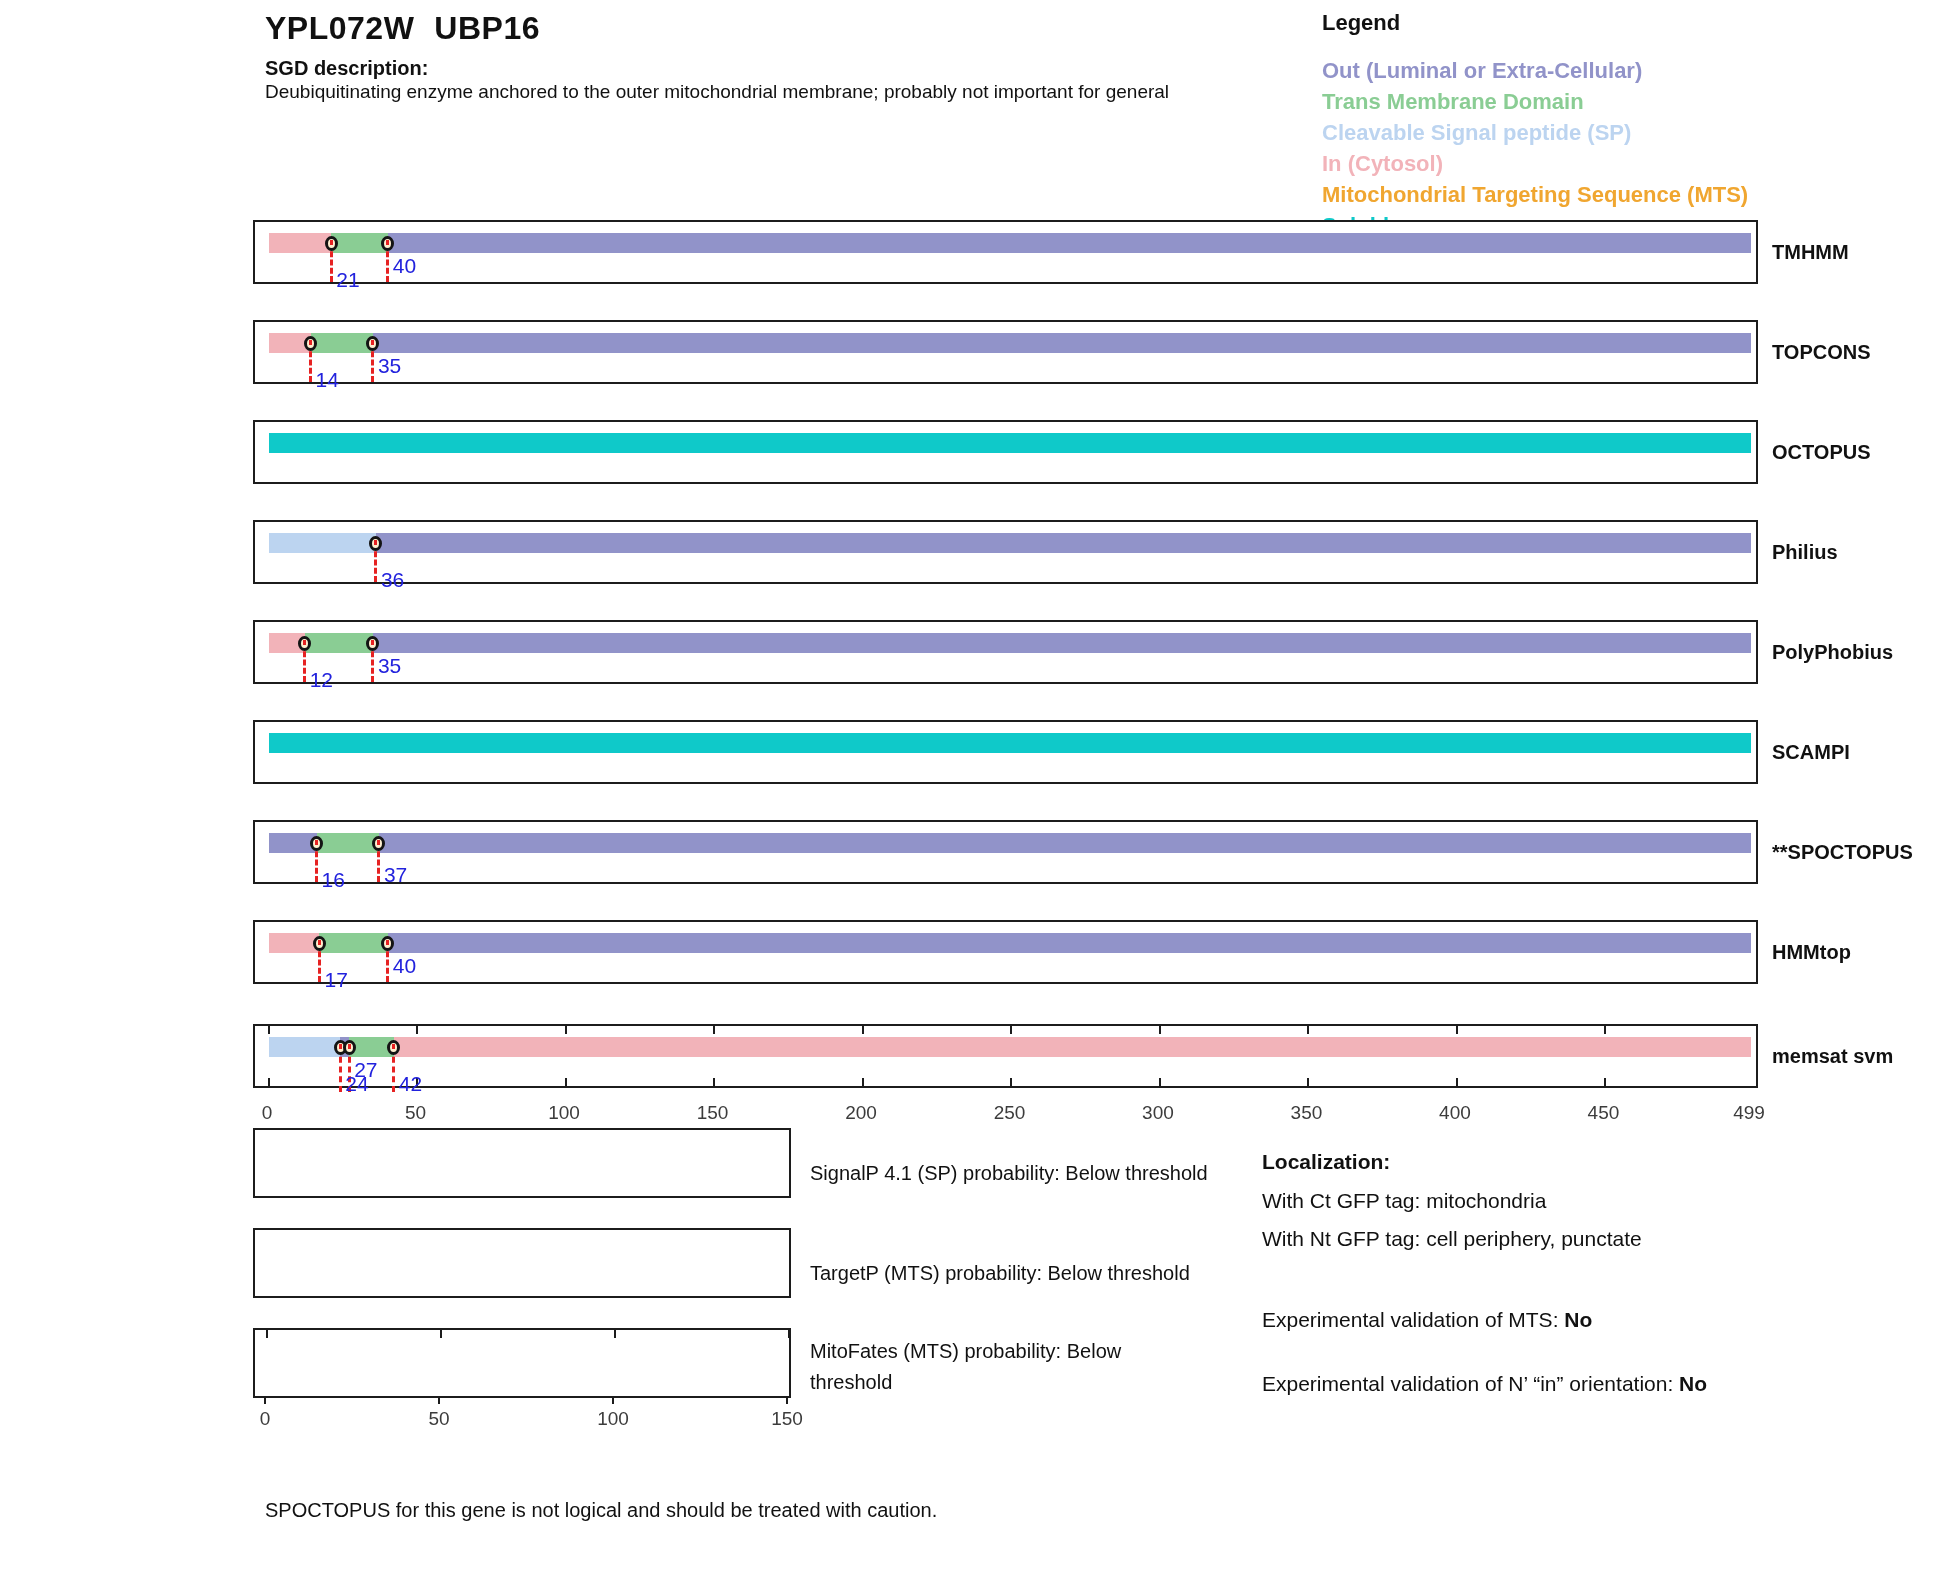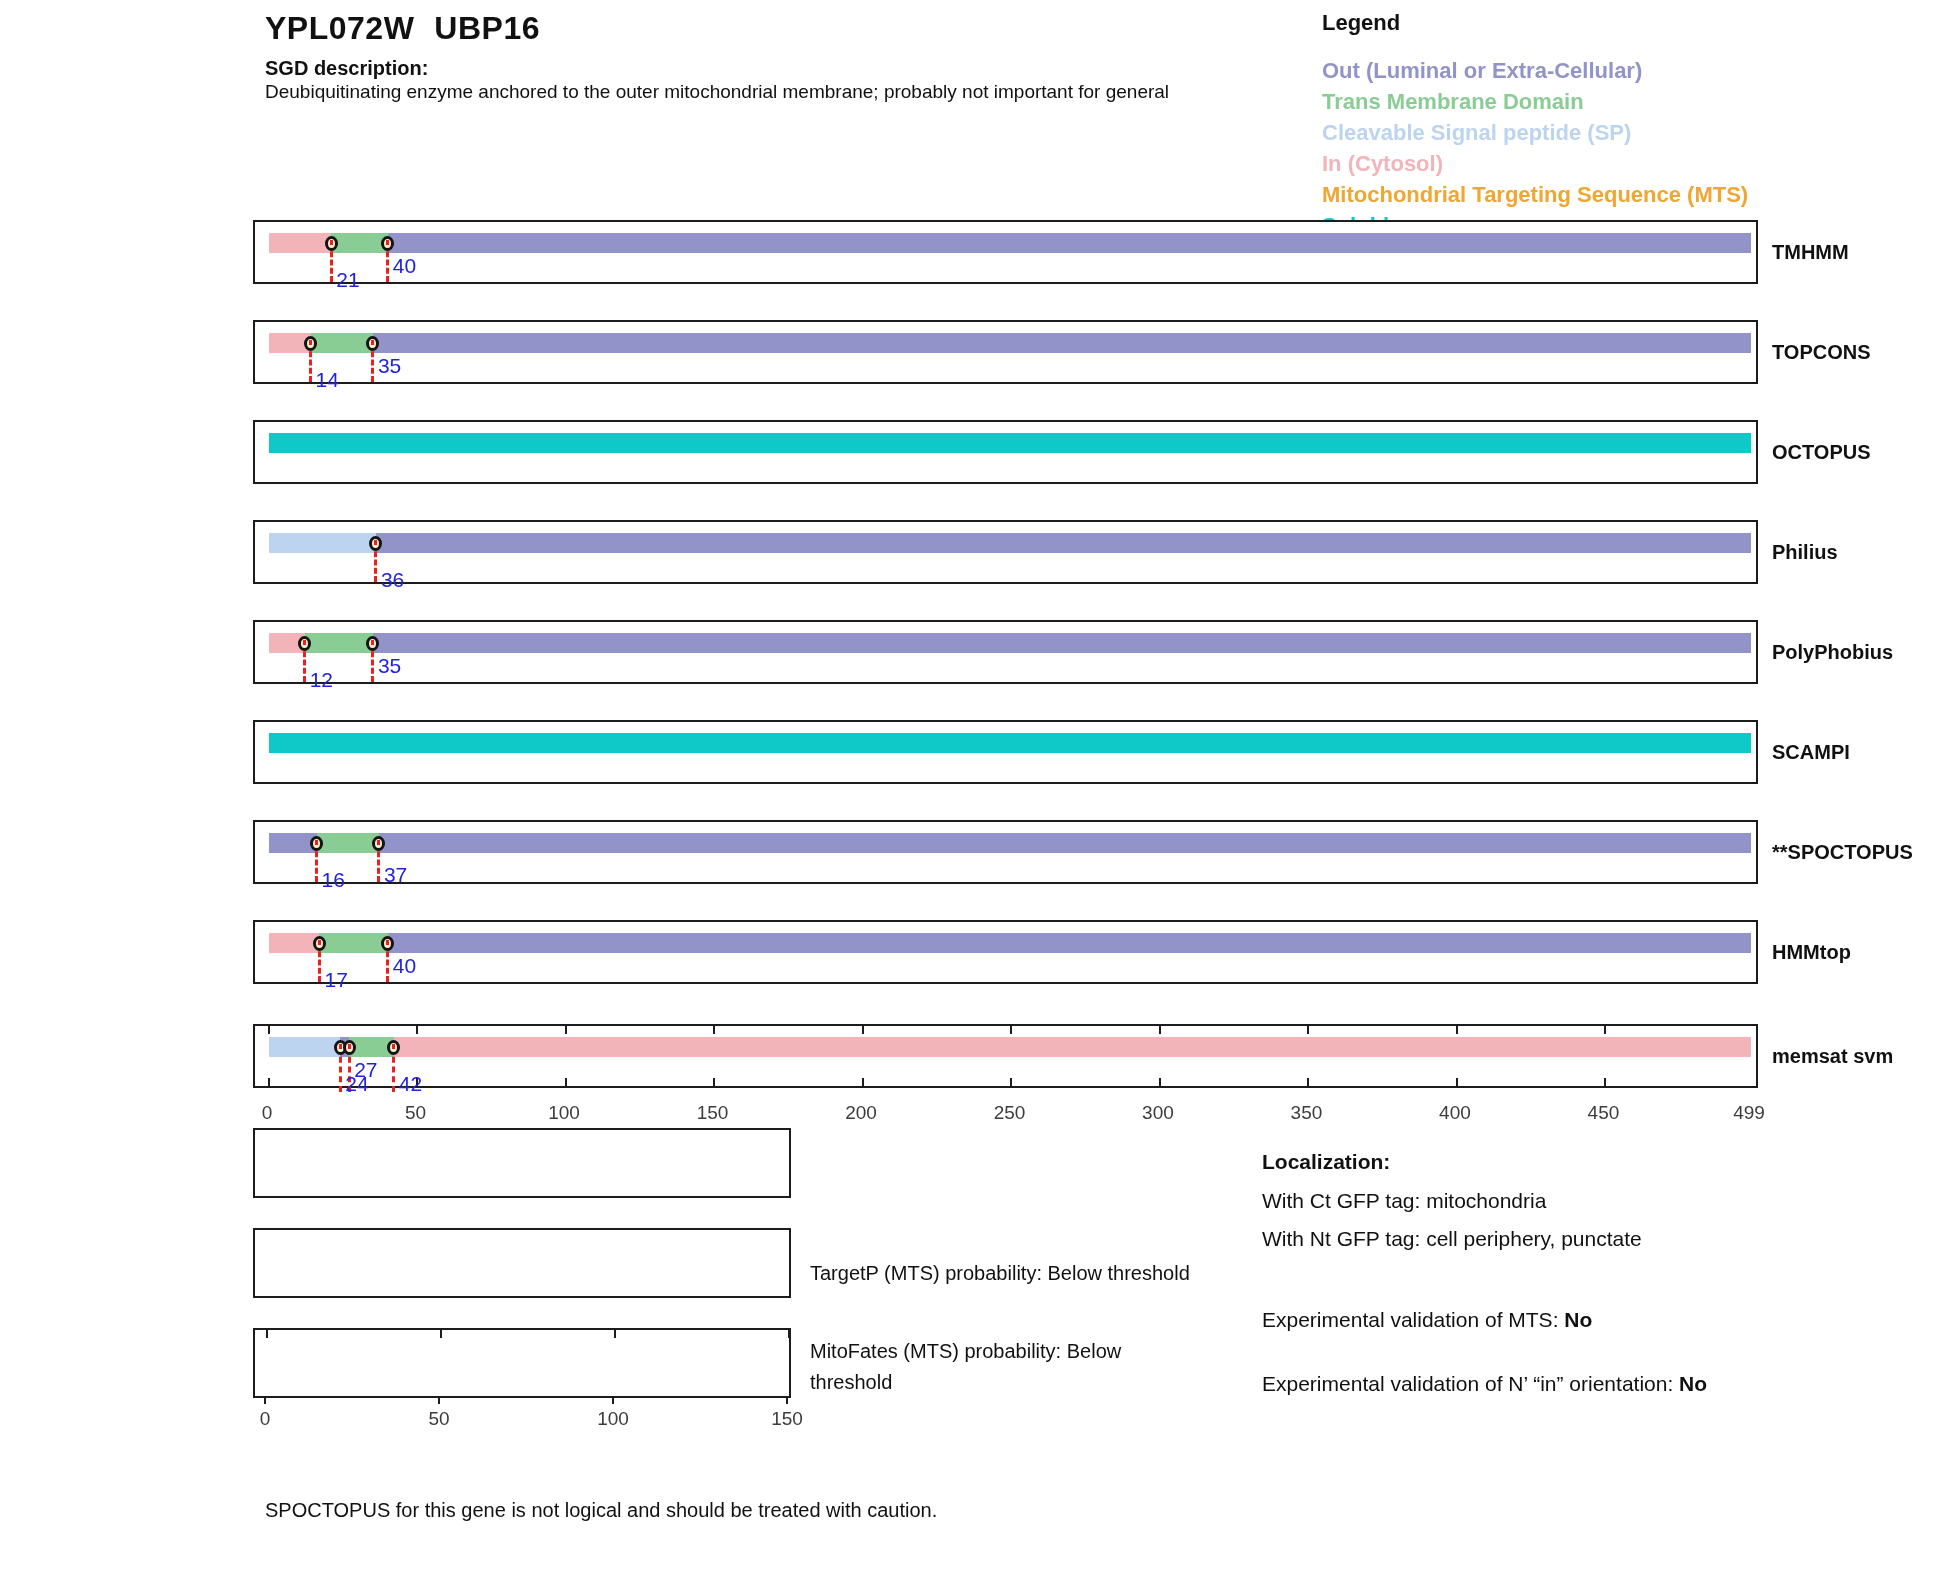--- a/index.html
+++ b/index.html
@@ -222,20 +222,21 @@
       <div class="tickmark" style="position: absolute; left: 264px; top: 1398px; height: 6px;"></div>
       <div class="axis-num" style="left: 235px; top: 1408px;">0</div>
       <div class="tickmark" style="position: absolute; left: 438px; top: 1398px; height: 6px;"></div>
       <div class="axis-num" style="left: 409px; top: 1408px;">50</div>
       <div class="tickmark" style="position: absolute; left: 612px; top: 1398px; height: 6px;"></div>
       <div class="axis-num" style="left: 583px; top: 1408px;">100</div>
       <div class="tickmark" style="position: absolute; left: 786px; top: 1398px; height: 6px;"></div>
       <div class="axis-num" style="left: 757px; top: 1408px;">150</div>
     </div>
 
+  <div class="abs prob-label" style="left:810px;top:1158px;">SignalP 4.1 (SP) probability: Below threshold</div>
   <div class="abs prob-label" style="left:810px;top:1258px;">TargetP (MTS) probability: Below threshold</div>
   <div class="abs prob-label" style="left:810px;top:1336px;width:345px;white-space:normal;">MitoFates (MTS) probability: Below threshold</div>
 
   <div class="abs loc-line loc-title" style="left:1262px;top:1150px;">Localization:</div>
   <div class="abs loc-line" style="left:1262px;top:1189px;">With Ct GFP tag: mitochondria</div>
   <div class="abs loc-line" style="left:1262px;top:1227px;">With Nt GFP tag: cell periphery, punctate</div>
   <div class="abs loc-line" style="left:1262px;top:1308px;"><span>Experimental validation of MTS: </span><span class="bold">No</span></div>
   <div class="abs loc-line" style="left:1262px;top:1372px;"><span>Experimental validation of N’ “in” orientation: </span><span class="bold">No</span></div>
 
   <div class="abs footnote-line" style="left:265px;top:1494px;">SPOCTOPUS for this gene is not logical and should be treated with caution.</div>

